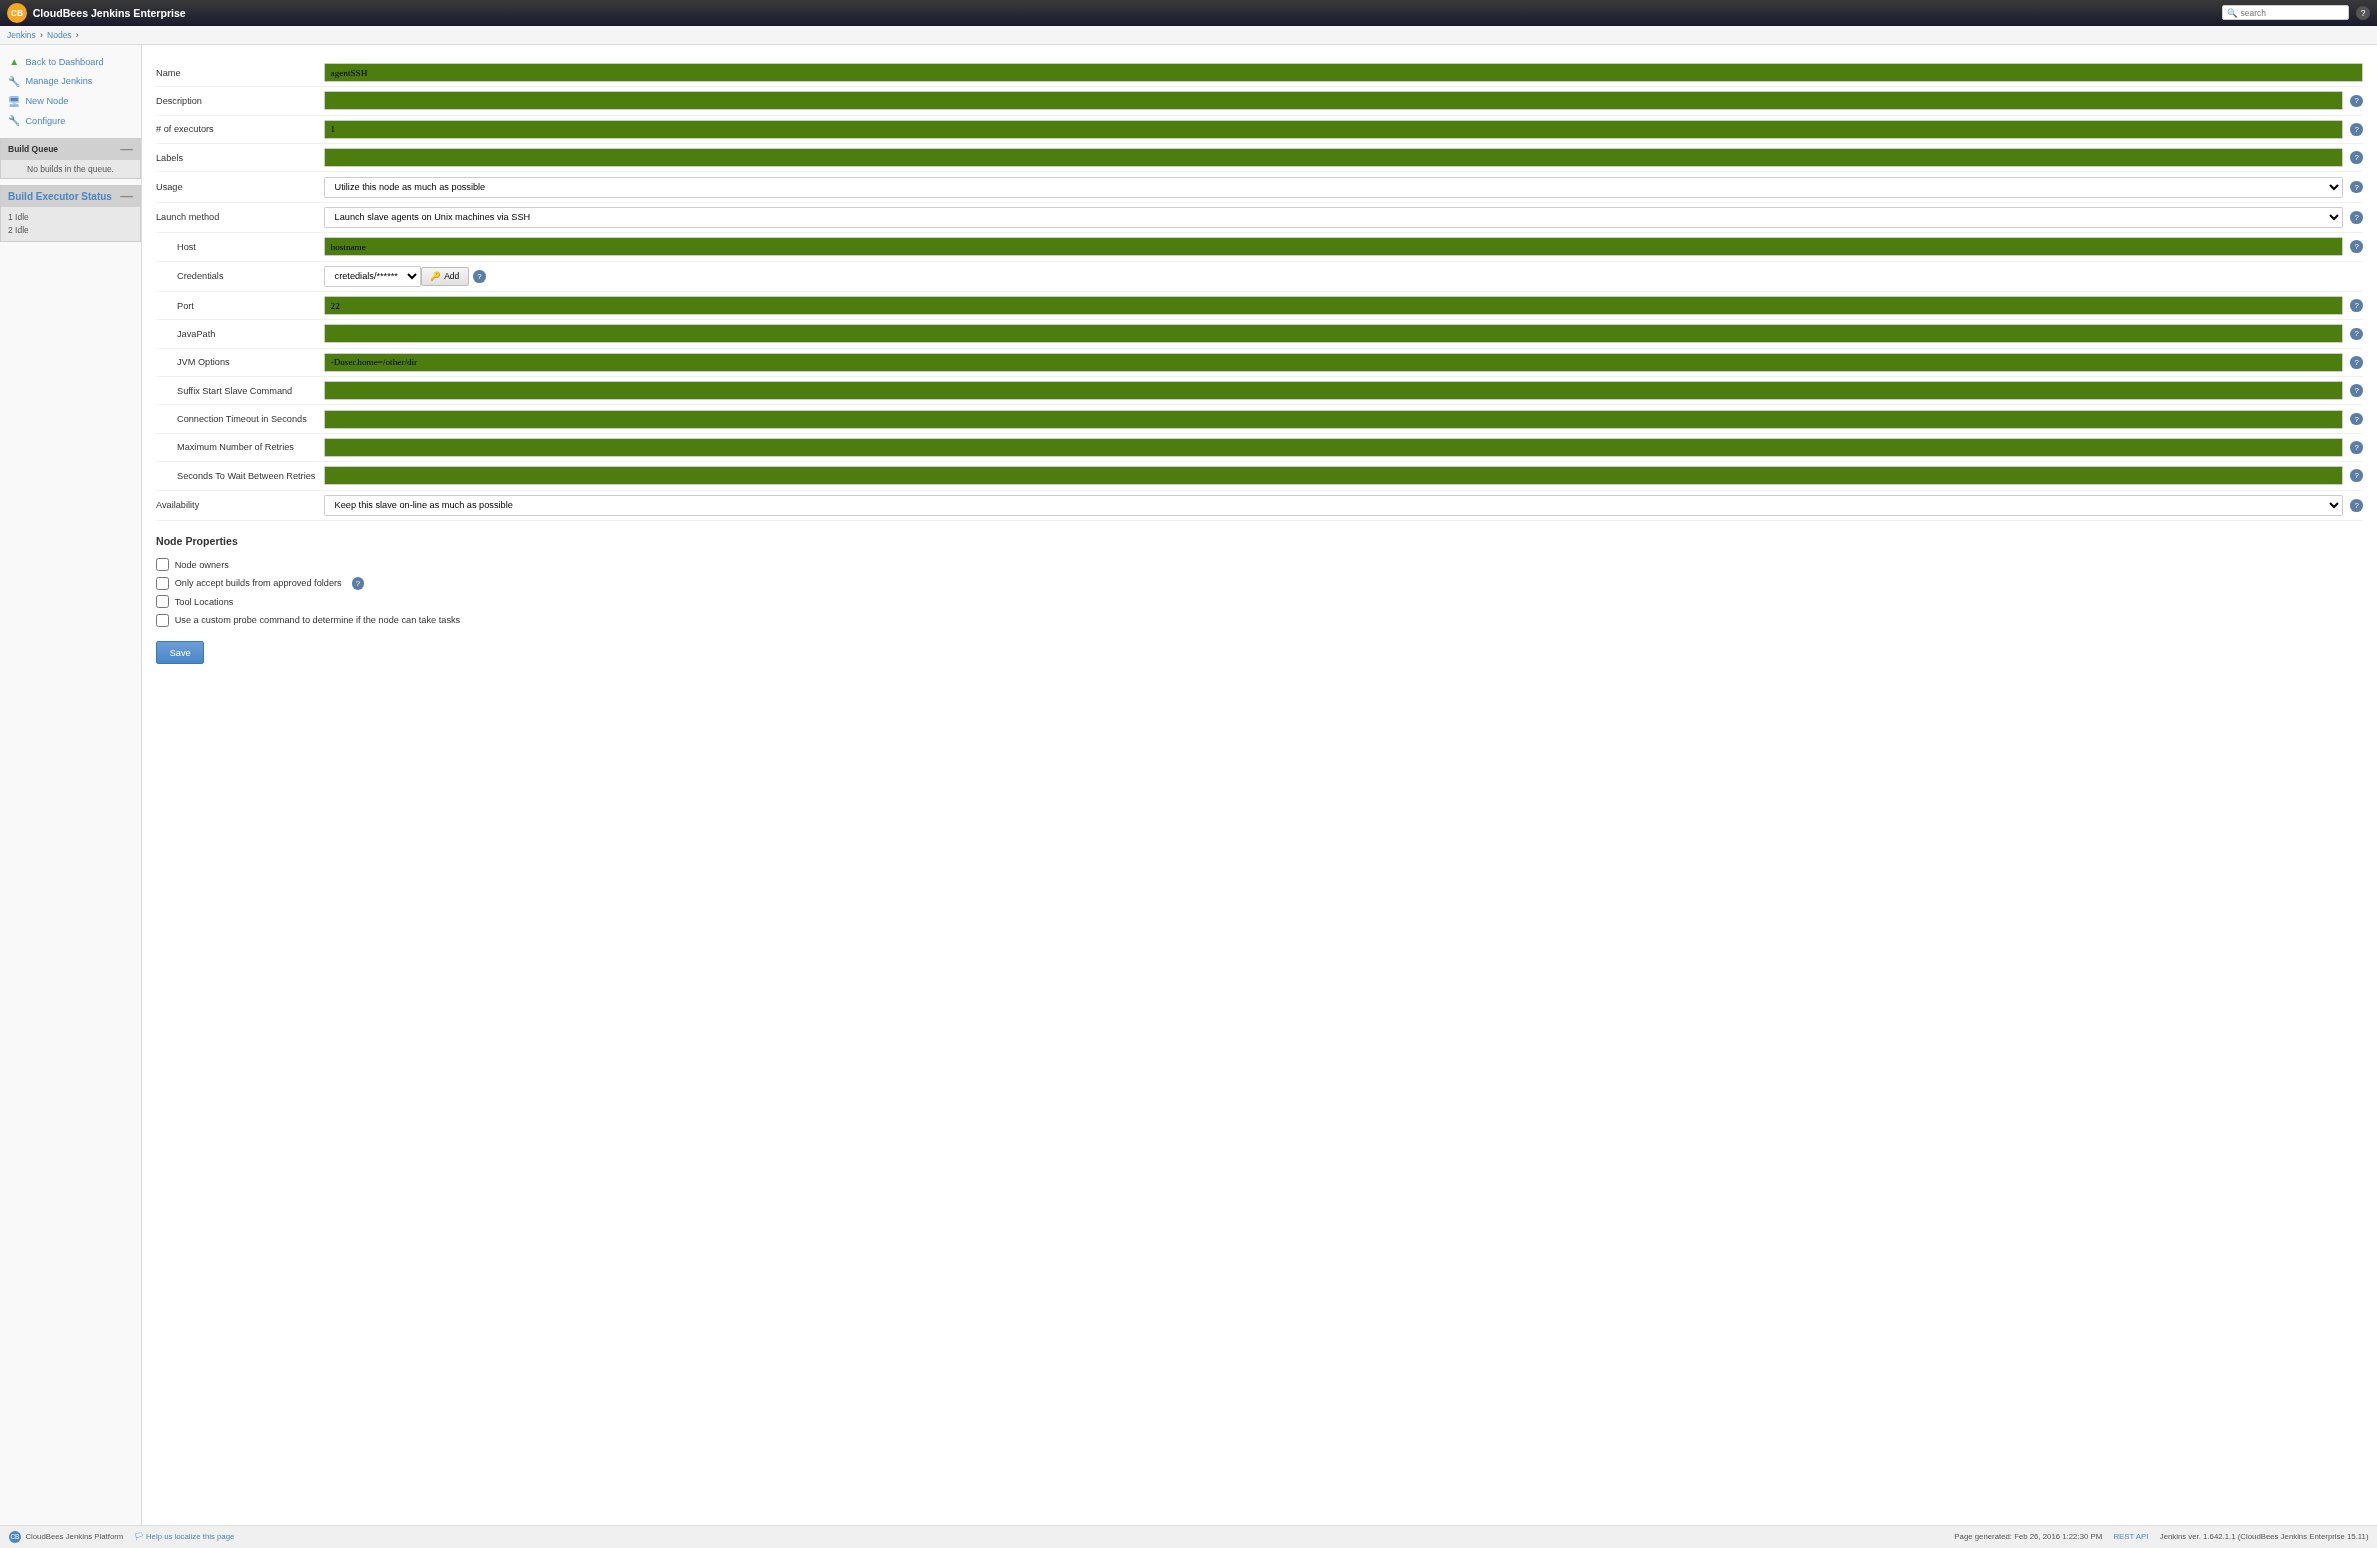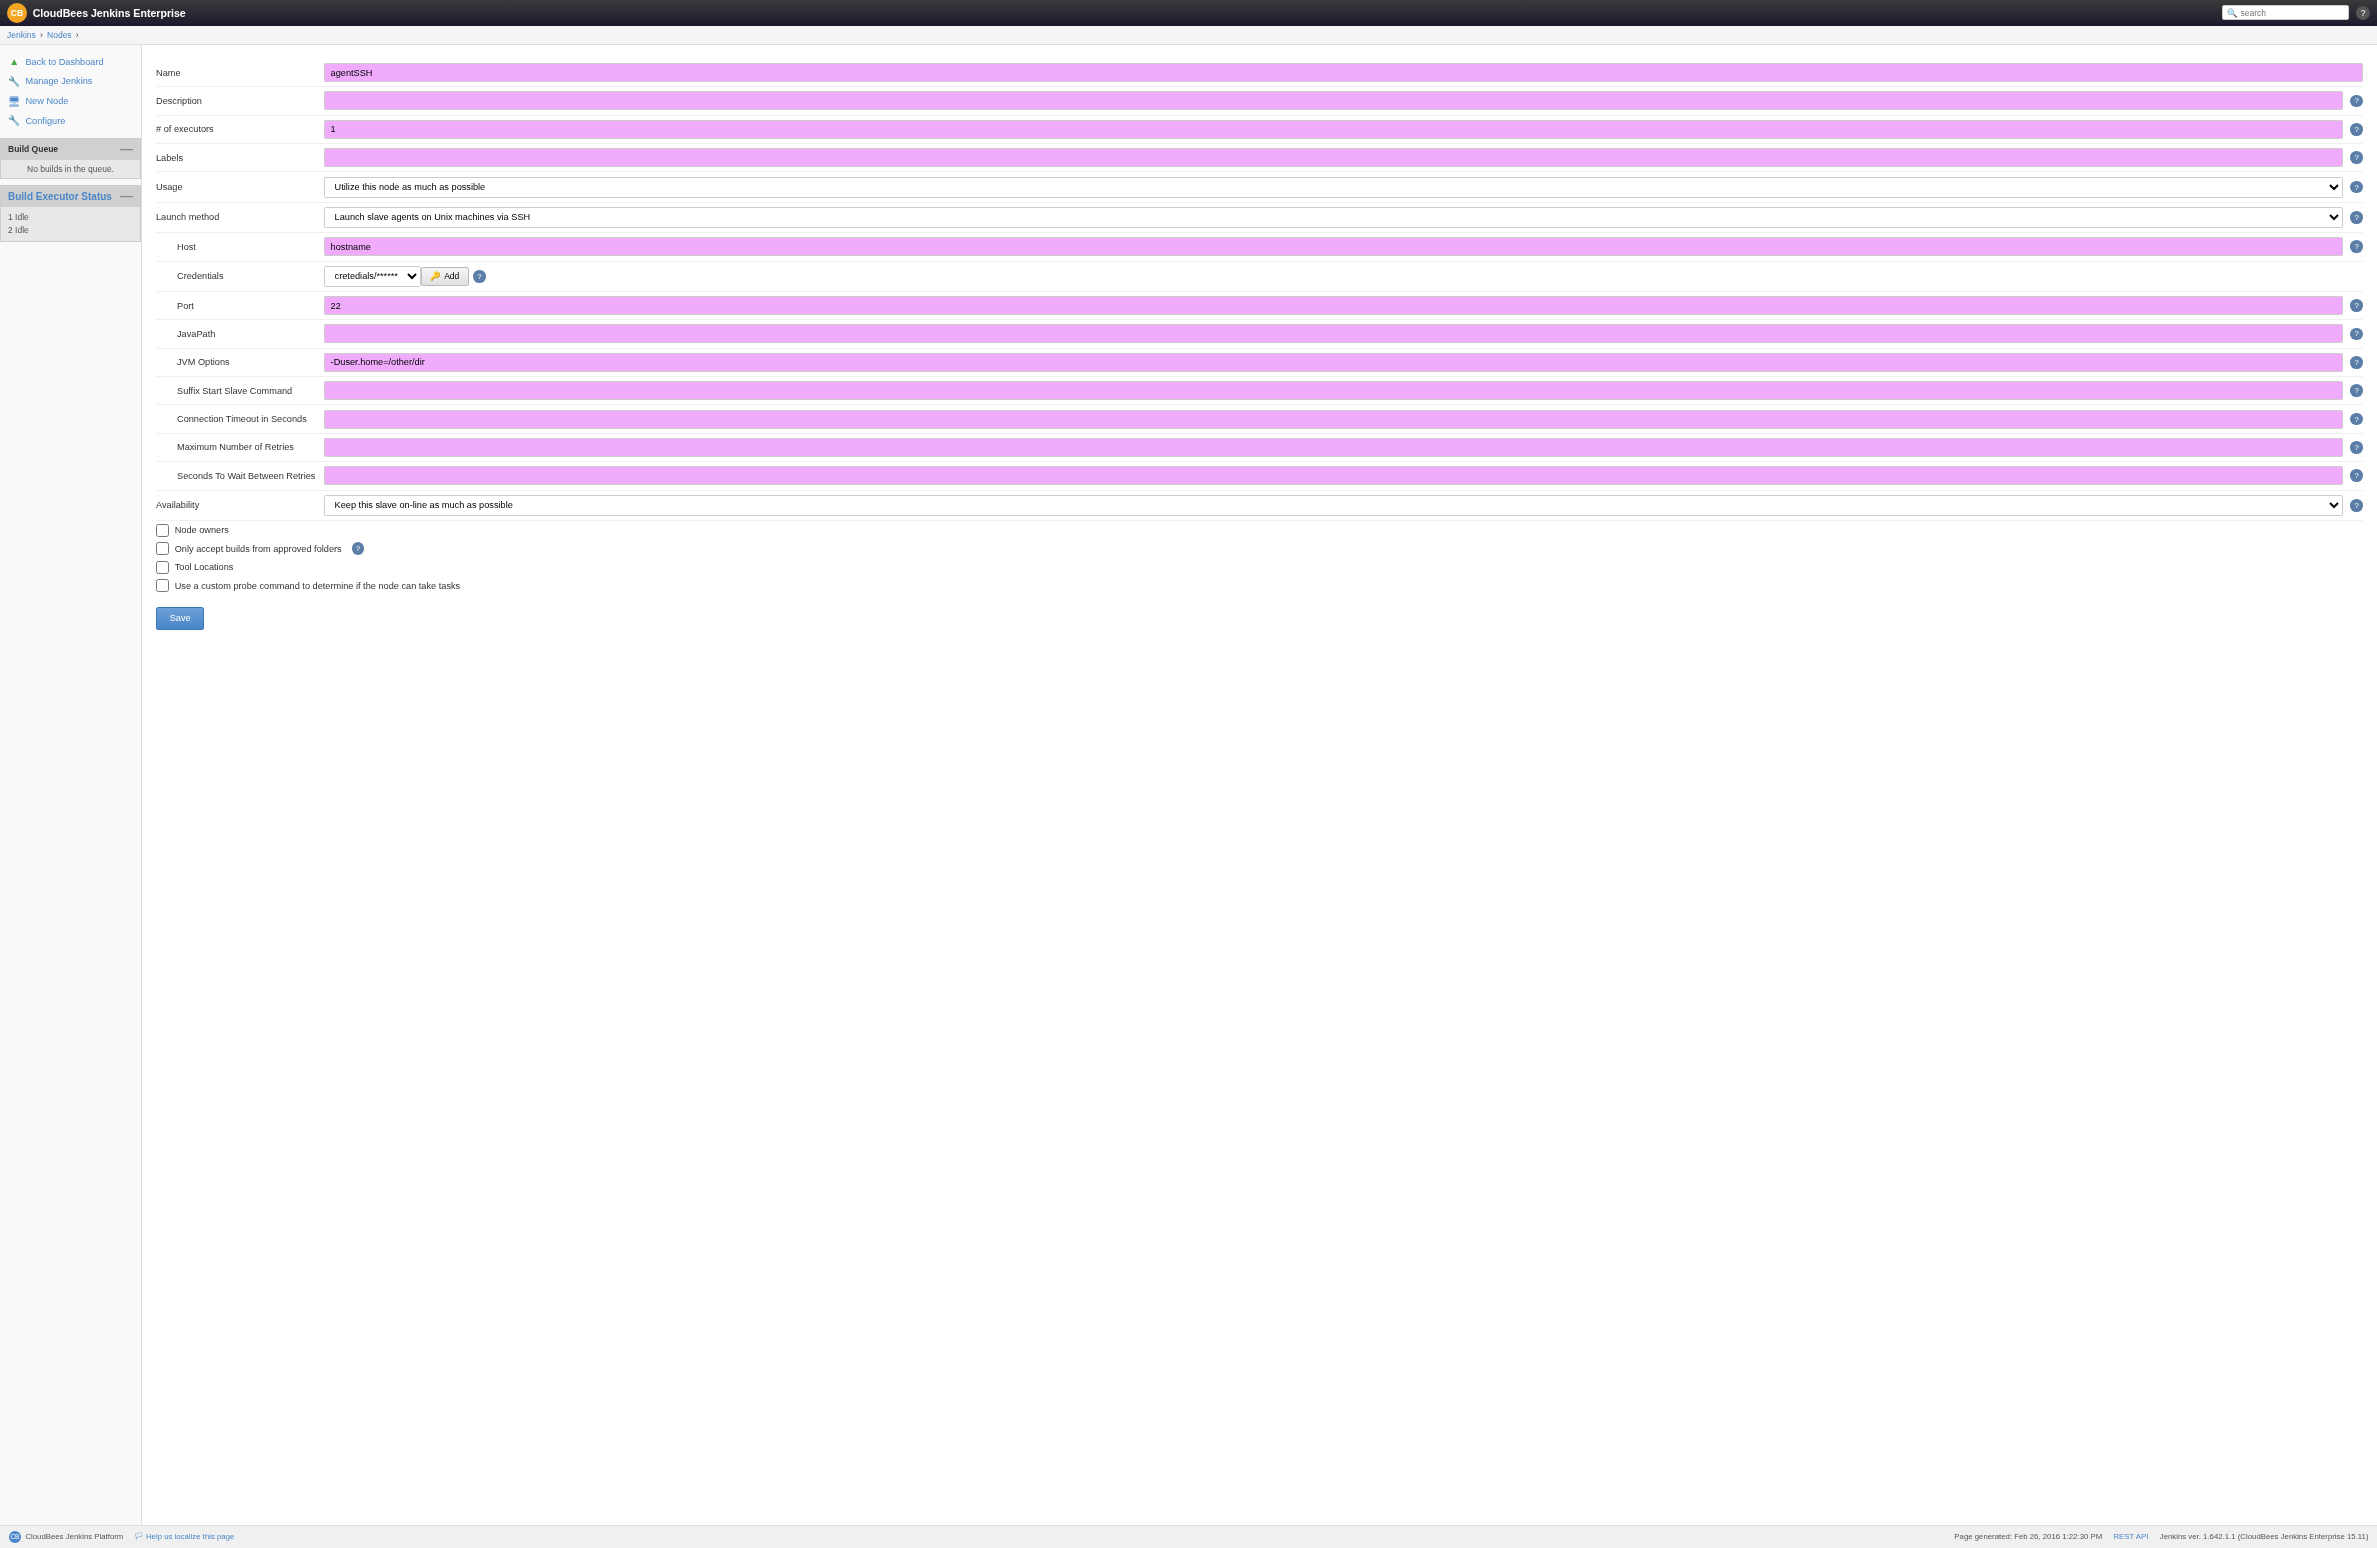--- a/index.html
+++ b/index.html
@@ -164,22 +164,23 @@
     .form-field {
       padding: 4.2px 0;
       vertical-align: middle;
     }
     .form-input {
       width: 100%;
       padding: 3.5px 5.7px;
       border: 0.7px solid #ccc;
       border-radius: 1.4px;
       font-size: 9.2px;
-      background: #f0abfc;
+      background: #4d7c0f;
       outline: none;
+      font-family: Liberation Serif, serif;
     }
     .form-select {
       width: 100%;
       padding: 3.5px 5.7px;
       border: 0.7px solid #ccc;
       border-radius: 1.4px;
       font-size: 9.2px;
       background: white;
       outline: none;
       appearance: auto;
@@ -546,20 +547,21 @@
               </select>
               <span class="help-btn">?</span>
             </div>
           </td>
         </tr>
 
       </tbody>
     </table>
 
     
+    <div class="section-title">Node Properties</div>
 
     <div class="checkbox-row">
       <input type="checkbox" style="">
       <label>Node owners</label>
     </div>
     <div class="checkbox-row">
       <input type="checkbox" style="">
       <label>Only accept builds from approved folders</label>
       <span class="help-btn">?</span>
     </div>

